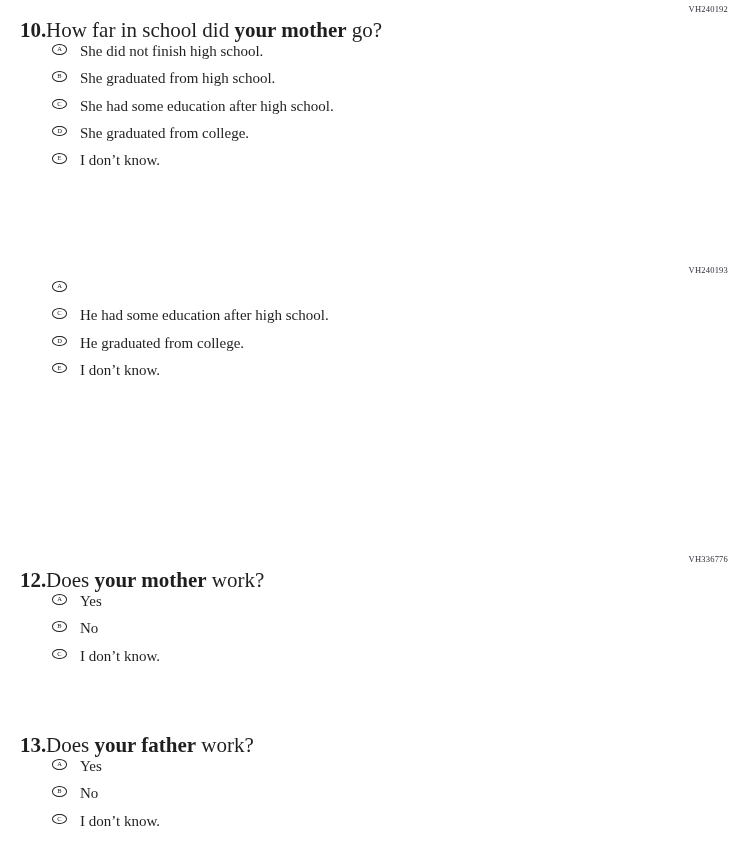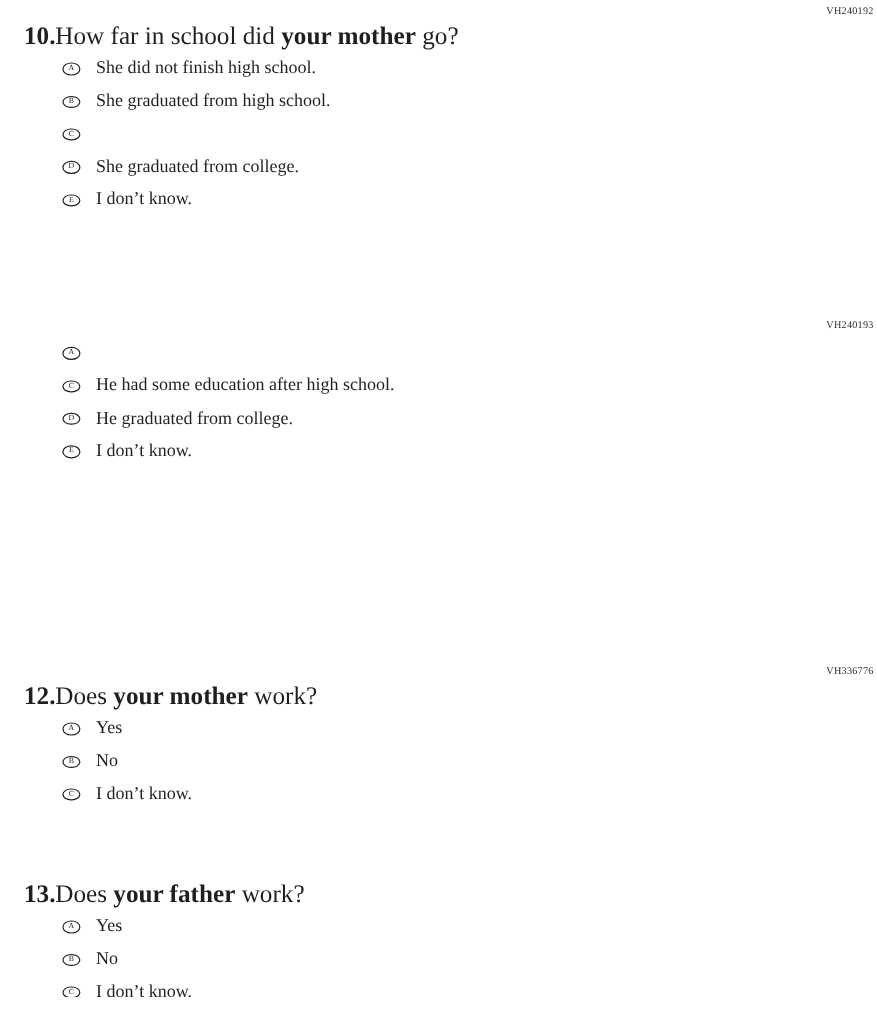--- a/index.html
+++ b/index.html
@@ -44,21 +44,20 @@
     width: 26px;
     font-weight: bold;
   }
   .q-text b { font-weight: bold; }
   .options {
     margin-top: 6px;
     margin-left: 52px;
   }
   .option {
     display: flex;
-    align-items: center;
     gap: 13px;
     height: 27.3px;
   }
   .bubble {
     flex: none;
     display: inline-flex;
     align-items: center;
     justify-content: center;
     width: 15px;
     height: 10.5px;
@@ -98,20 +97,21 @@
       <div class="option">
         <span class="bubble">
             <span class="bletter">B</span>
           </span>
         <span class="olabel">She graduated from high school.</span>
       </div>
       <div class="option">
         <span class="bubble">
             <span class="bletter">C</span>
           </span>
+        <span class="olabel">She had some education after high school.</span>
       </div>
       <div class="option">
         <span class="bubble">
             <span class="bletter">D</span>
           </span>
         <span class="olabel">She graduated from college.</span>
       </div>
       <div class="option">
         <span class="bubble">
             <span class="bletter">E</span>

